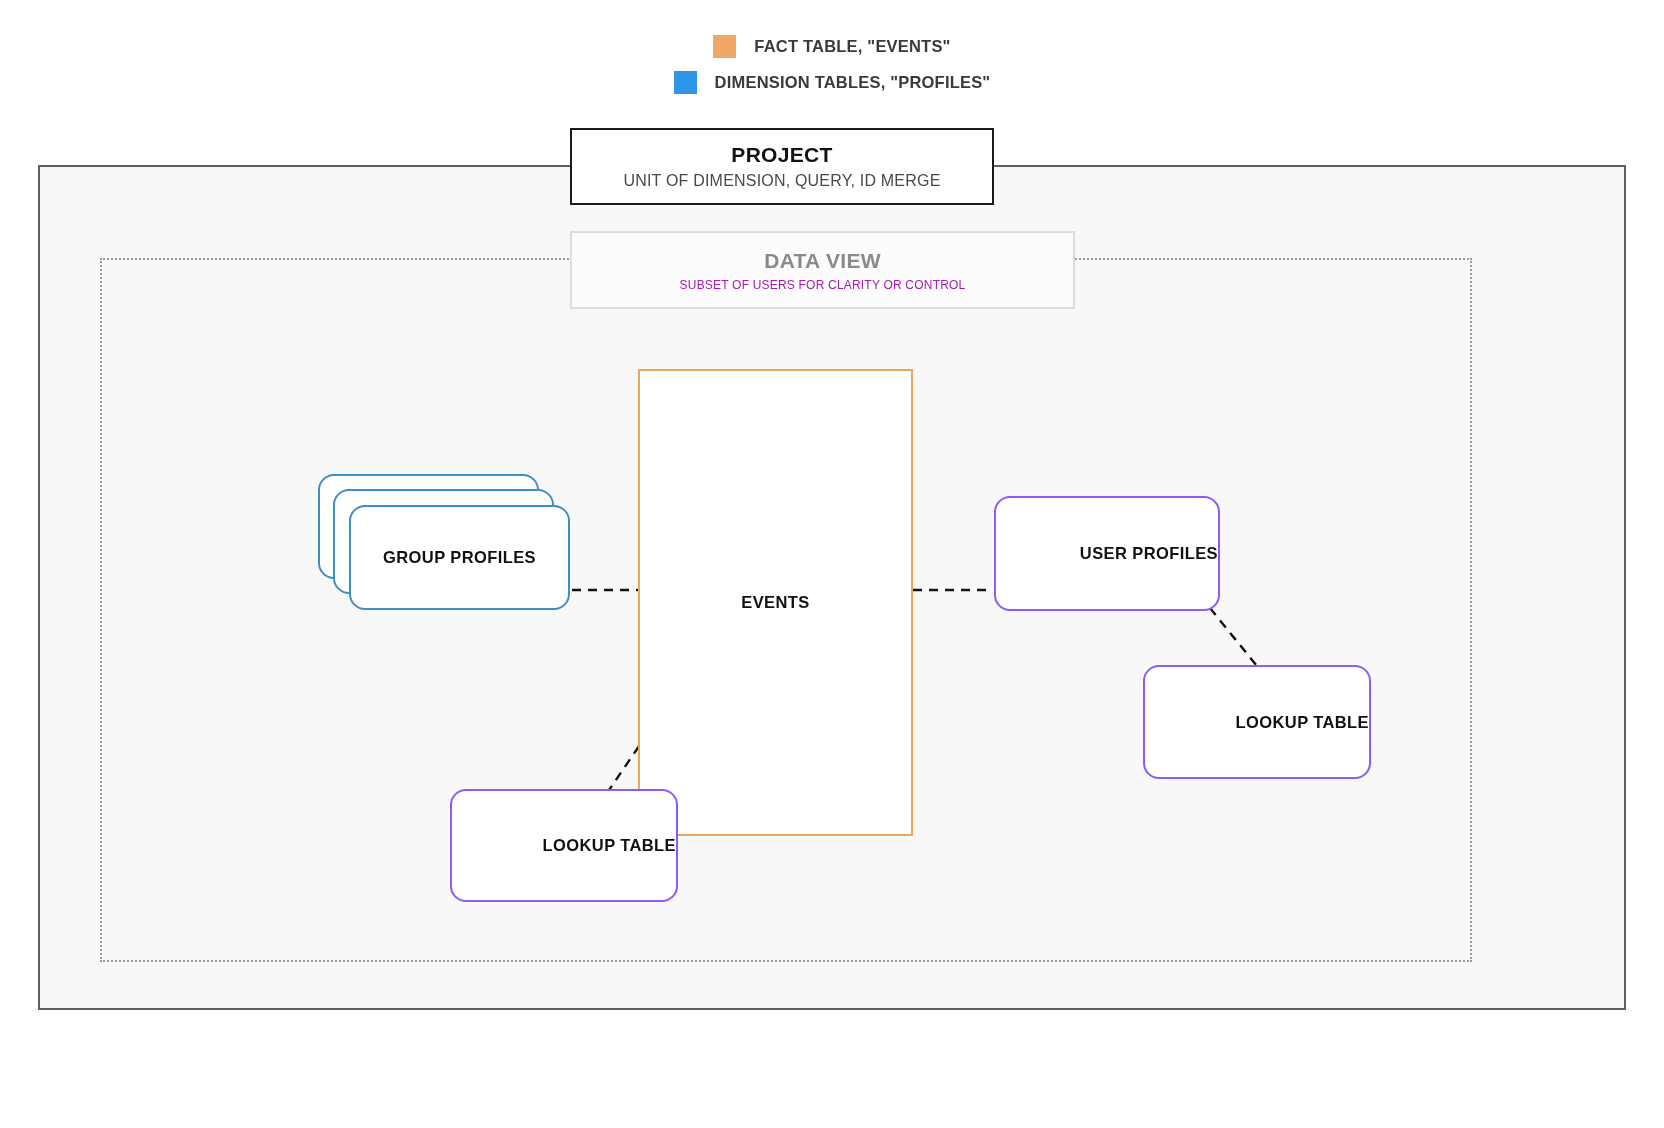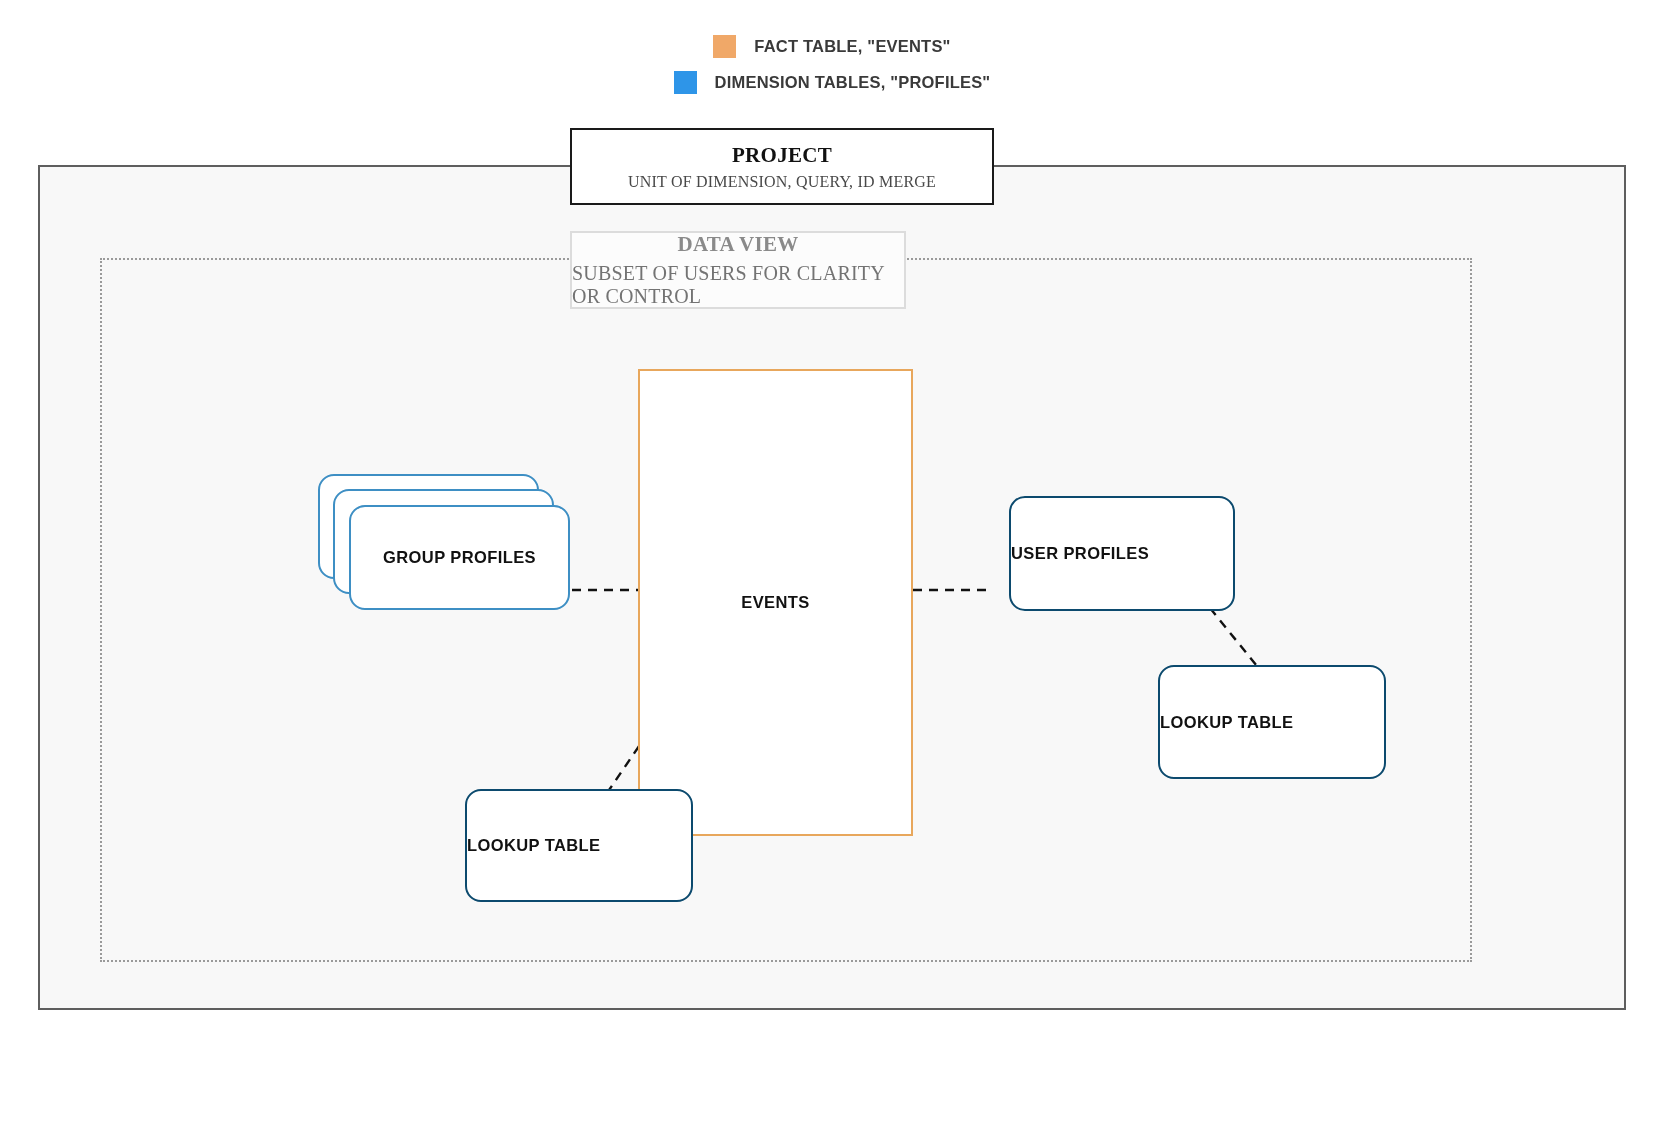--- a/index.html
+++ b/index.html
@@ -71,26 +71,25 @@
     width: 1372px;
     height: 704px;
     border: 2px dotted #9a9a9a;
     box-sizing: border-box;
   }
 
   
   .header-card {
     position: absolute;
     box-sizing: border-box;
-    text-align: left;
+    text-align: right;
     display: flex;
     flex-direction: column;
     align-items: center;
     justify-content: center;
-    font-family: Liberation Serif, serif;
   }
   .project-card {
     left: 570px;
     top: 128px;
     width: 424px;
     height: 77px;
     background: #ffffff;
     border: 2px solid #1a1a1a;
   }
   .project-title {
@@ -101,35 +100,35 @@
     margin-bottom: 5px;
   }
   .project-sub {
     font-size: 16px;
     color: #494949;
     letter-spacing: 0.2px;
   }
   .dataview-card {
     left: 570px;
     top: 231px;
-    width: 336px;
+    width: 505px;
     height: 78px;
     background: #fcfcfc;
     border: 2px solid #dcdcdc;
   }
   .dataview-title {
     font-size: 21px;
     font-weight: bold;
     color: #8a8a8a;
     letter-spacing: 0.3px;
     margin-bottom: 5px;
   }
   .dataview-sub {
-    font-size: 20px;
-    color: #737373;
+    font-size: 12px;
+    color: #a21caf;
     letter-spacing: 0.2px;
   }
 
   
   .events-box {
     position: absolute;
     left: 638px;
     top: 369px;
     width: 275px;
     height: 467px;
@@ -144,27 +143,26 @@
     font-size: 16.5px;
     font-weight: bold;
     color: #111111;
     letter-spacing: 0.4px;
   }
 
   
   .blue-card {
     position: absolute;
     background: #ffffff;
-    border: 2px solid #0c4a6e;
+    border: 2px solid #8b5cf6;
     border-radius: 16px;
     box-sizing: border-box;
     display: flex;
     align-items: center;
-    justify-content: flex-start;
-    margin-left: 15px;
+    justify-content: flex-end;
   }
   .blue-card-label {
     font-size: 16.5px;
     font-weight: bold;
     color: #111111;
     letter-spacing: 0.4px;
     white-space: nowrap;
   }
 
   .group-stack {

